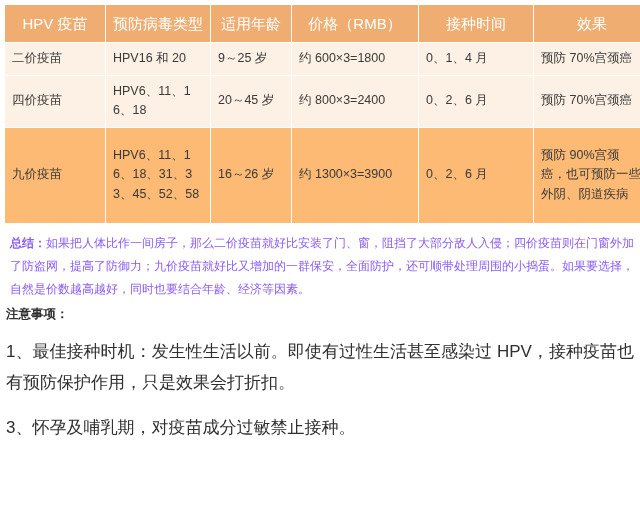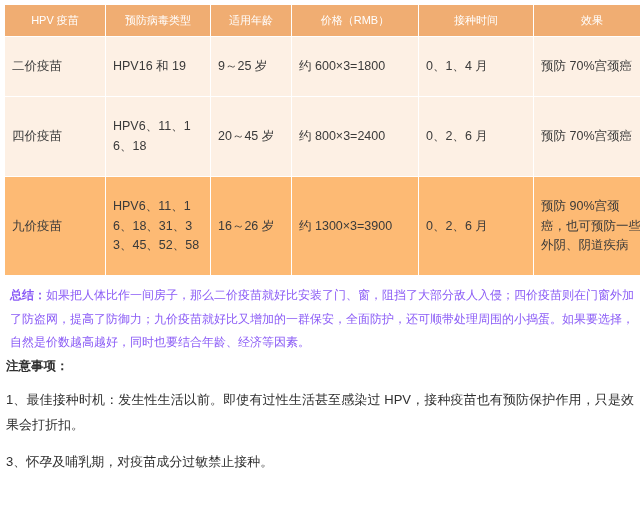--- a/index.html
+++ b/index.html
@@ -21,32 +21,32 @@
     box-sizing: border-box;
   }
   table.hpv {
     border-collapse: collapse;
     width: 632px;
     margin: 4px 4px 0 4px;
     table-layout: fixed;
   }
   table.hpv th, table.hpv td {
     border: 1px solid #ffffff;
-    padding: 20px 7px;
+    padding: 6px 7px;
     font-size: 12.5px;
     line-height: 1.55;
     vertical-align: middle;
     word-break: break-all;
   }
   table.hpv thead th {
     background: #f0ad72;
     color: #ffffff;
     font-weight: normal;
     text-align: center;
-    font-size: 11px;
+    font-size: 15px;
     padding: 7px 4px;
   }
   table.hpv tbody td {
     background: #fdf0e4;
     color: #3a3a3a;
   }
   table.hpv tbody tr.alt td {
     background: #fdba74;
   }
   .col-1 { width: 92px; }
@@ -71,21 +71,21 @@
     font-weight: bold;
   }
   .notes-title {
     margin: 4px 6px 0 6px;
     font-size: 12.5px;
     font-weight: bold;
     color: #2f2f2f;
   }
   .note {
     margin: 13px 6px 0 6px;
-    font-size: 13px;
+    font-size: 17px;
     line-height: 1.85;
     color: #2f2f2f;
     text-align: justify;
   }
   .note:first-of-type { margin-top: 12px; }
 </style>
 </head>
 <body>
 
 <div class="page">
@@ -97,21 +97,21 @@
         <th class="col-2">预防病毒类型</th>
         <th class="col-3">适用年龄</th>
         <th class="col-4">价格（RMB）</th>
         <th class="col-5">接种时间</th>
         <th class="col-6">效果</th>
       </tr>
     </thead>
     <tbody>
       <tr class="r1">
         <td class="col-1">二价疫苗</td>
-        <td class="col-2">HPV16 和 19</td>
+        <td class="col-2">HPV16 和 20</td>
         <td class="col-3">9～25 岁</td>
         <td class="col-4">约 600×3=1800</td>
         <td class="col-5">0、1、4 月</td>
         <td class="col-6">预防 70%宫颈癌</td>
       </tr>
       <tr class="r2">
         <td class="col-1">四价疫苗</td>
         <td class="col-2">HPV6、11、16、18</td>
         <td class="col-3">20～45 岁</td>
         <td class="col-4">约 800×3=2400</td>

